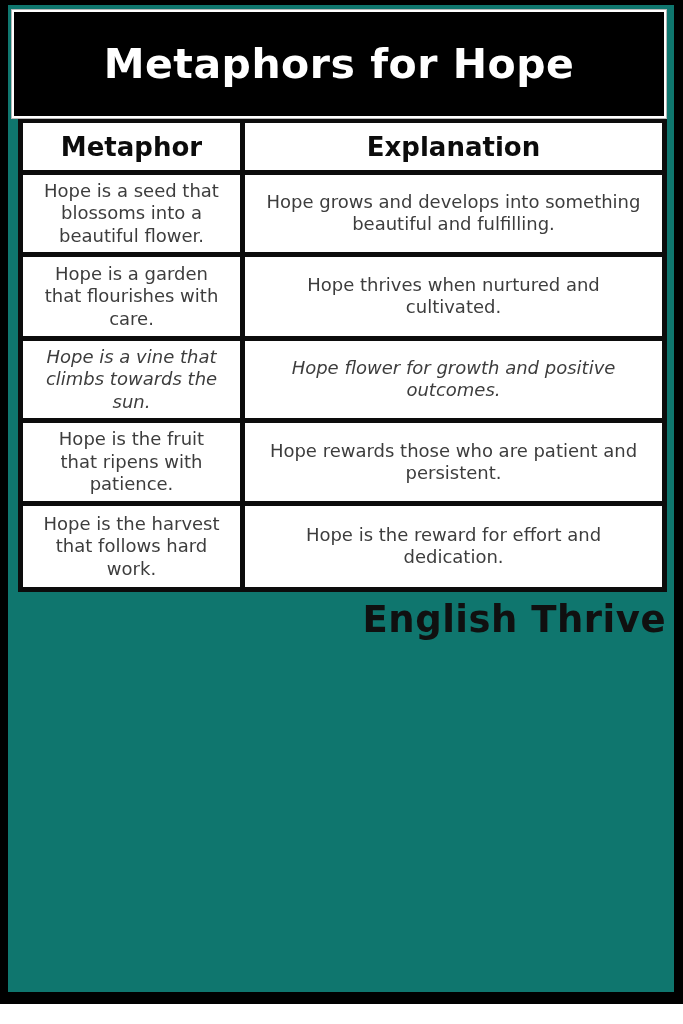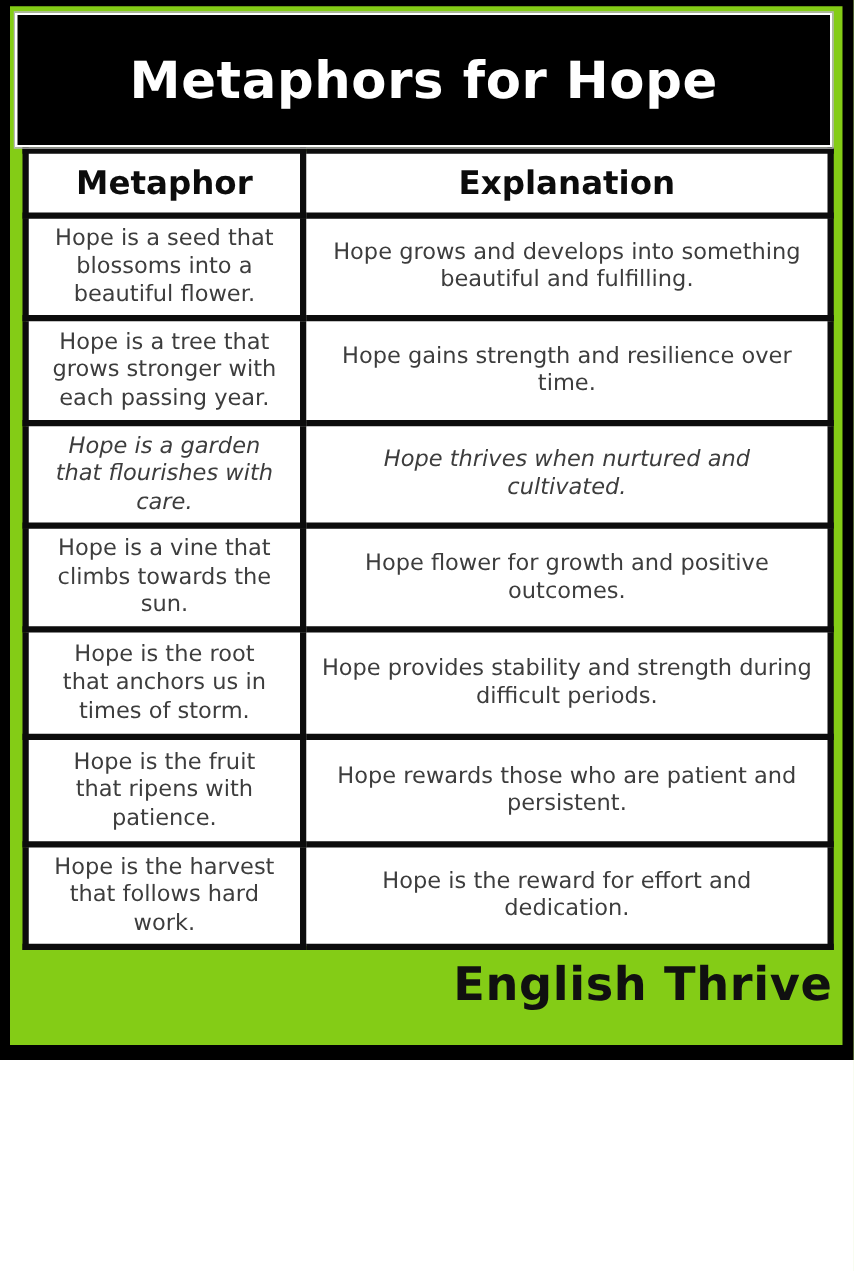--- a/index.html
+++ b/index.html
@@ -3,25 +3,25 @@
 <meta charset="utf-8">
 <style>
   * { box-sizing: border-box; }
   html, body {
     margin: 0; padding: 0;
     width: 683px; height: 1024px;
     background: #ffffff;
     font-family: "DejaVu Sans", "Liberation Sans", sans-serif;
   }
   .page {
-    width: 683px; height: 848px;
+    width: 683px; height: 1004px;
     border-style: solid;
     border-color: #000000;
     border-width: 5px 9px 12px 8px;
-    background: #84cc16;
+    background: #0f766e;
     overflow: hidden;
   }
   .title-box {
     margin: 5px 8px 0 4px;
     height: 108px;
     background: #000000;
     border: 2px solid #ffffff;
     outline: 1px solid #b8b8b8;
     display: flex; align-items: center; justify-content: center;
   }
@@ -100,34 +100,26 @@
         <th>Metaphor</th>
         <th>Explanation</th>
       </tr>
     </thead>
     <tbody>
       <tr>
         <td class="metaphor">Hope is a seed that blossoms into a beautiful flower.</td>
         <td class="explanation">Hope grows and develops into something beautiful and fulfilling.</td>
       </tr>
       <tr>
-        <td class="metaphor">Hope is a tree that grows stronger with each passing year.</td>
-        <td class="explanation">Hope gains strength and resilience over time.</td>
-      </tr>
-      <tr>
         <td class="metaphor">Hope is a garden that flourishes with care.</td>
         <td class="explanation">Hope thrives when nurtured and cultivated.</td>
       </tr>
       <tr>
         <td class="metaphor">Hope is a vine that climbs towards the sun.</td>
         <td class="explanation">Hope flower for growth and positive outcomes.</td>
-      </tr>
-      <tr>
-        <td class="metaphor">Hope is the root that anchors us in times of storm.</td>
-        <td class="explanation">Hope provides stability and strength during difficult periods.</td>
       </tr>
       <tr>
         <td class="metaphor">Hope is the fruit that ripens with patience.</td>
         <td class="explanation">Hope rewards those who are patient and persistent.</td>
       </tr>
       <tr>
         <td class="metaphor">Hope is the harvest that follows hard work.</td>
         <td class="explanation">Hope is the reward for effort and dedication.</td>
       </tr>
     </tbody>

